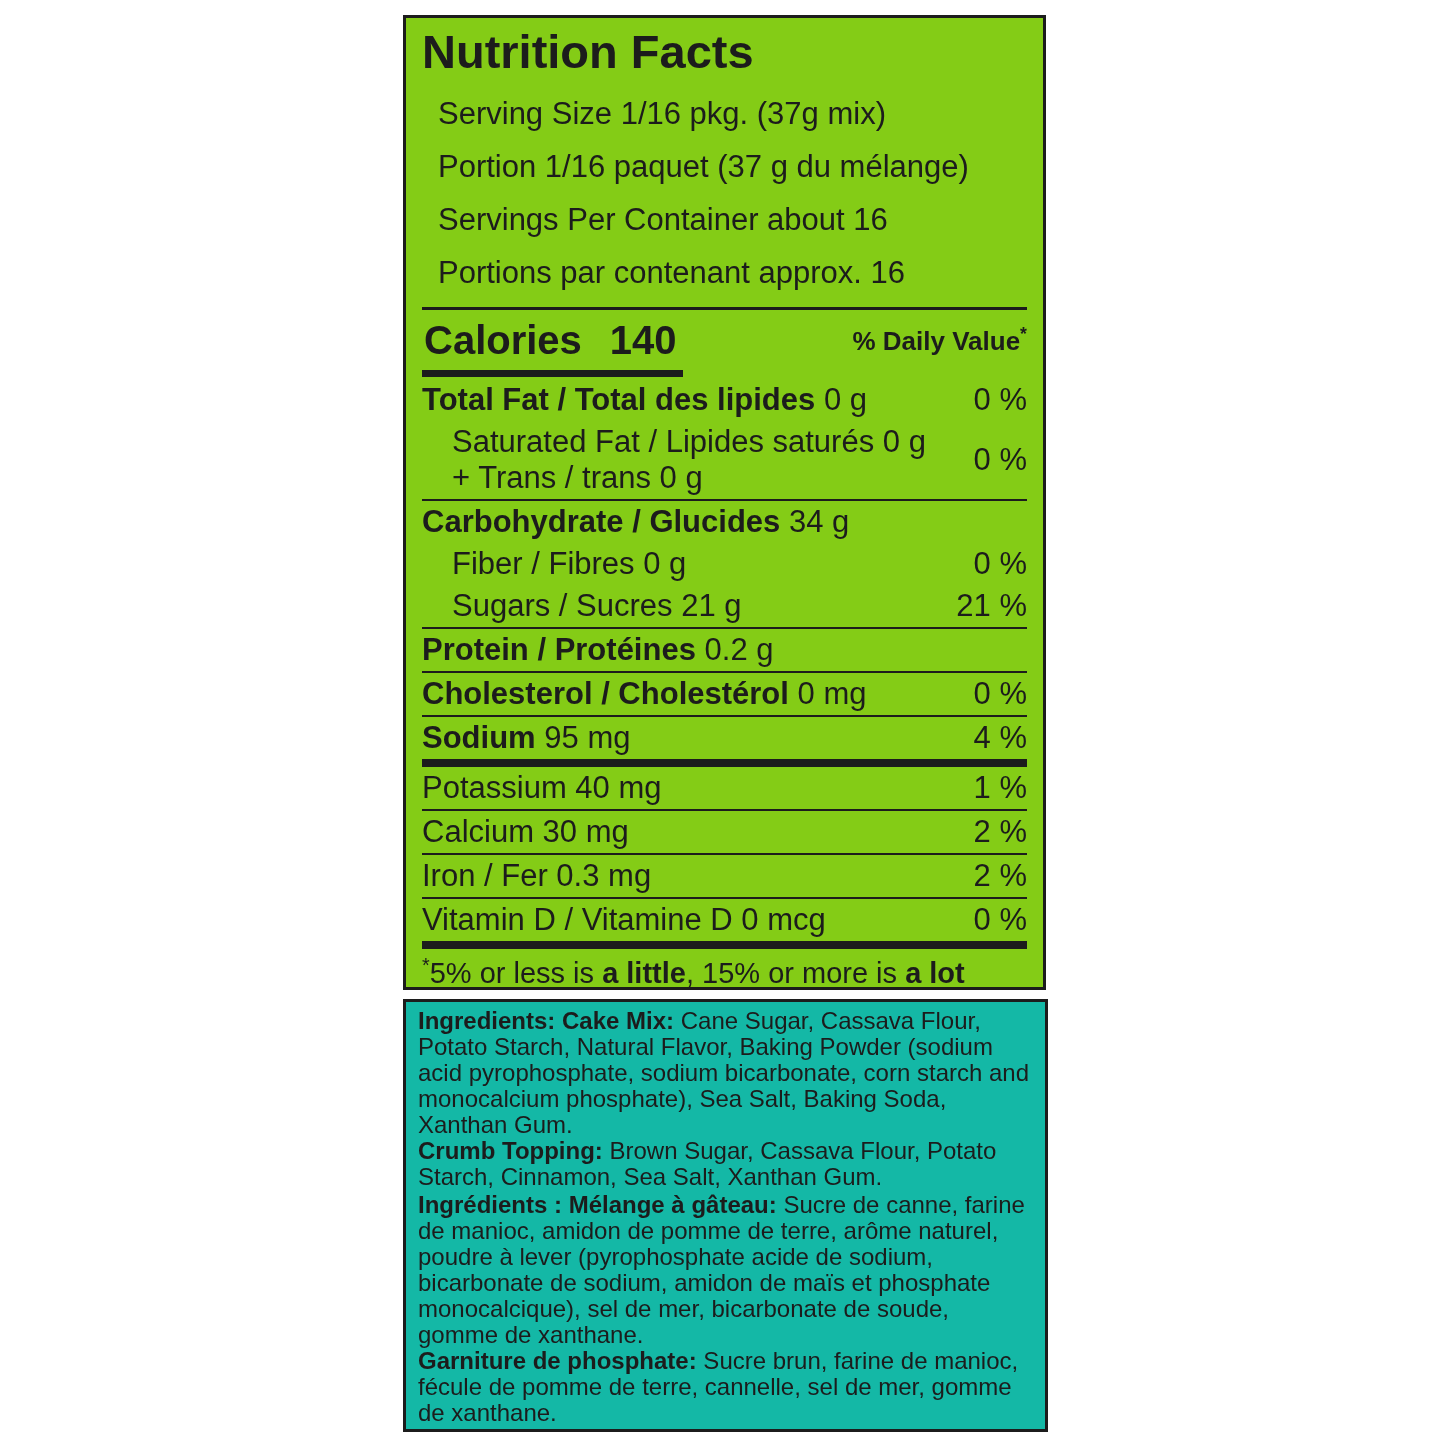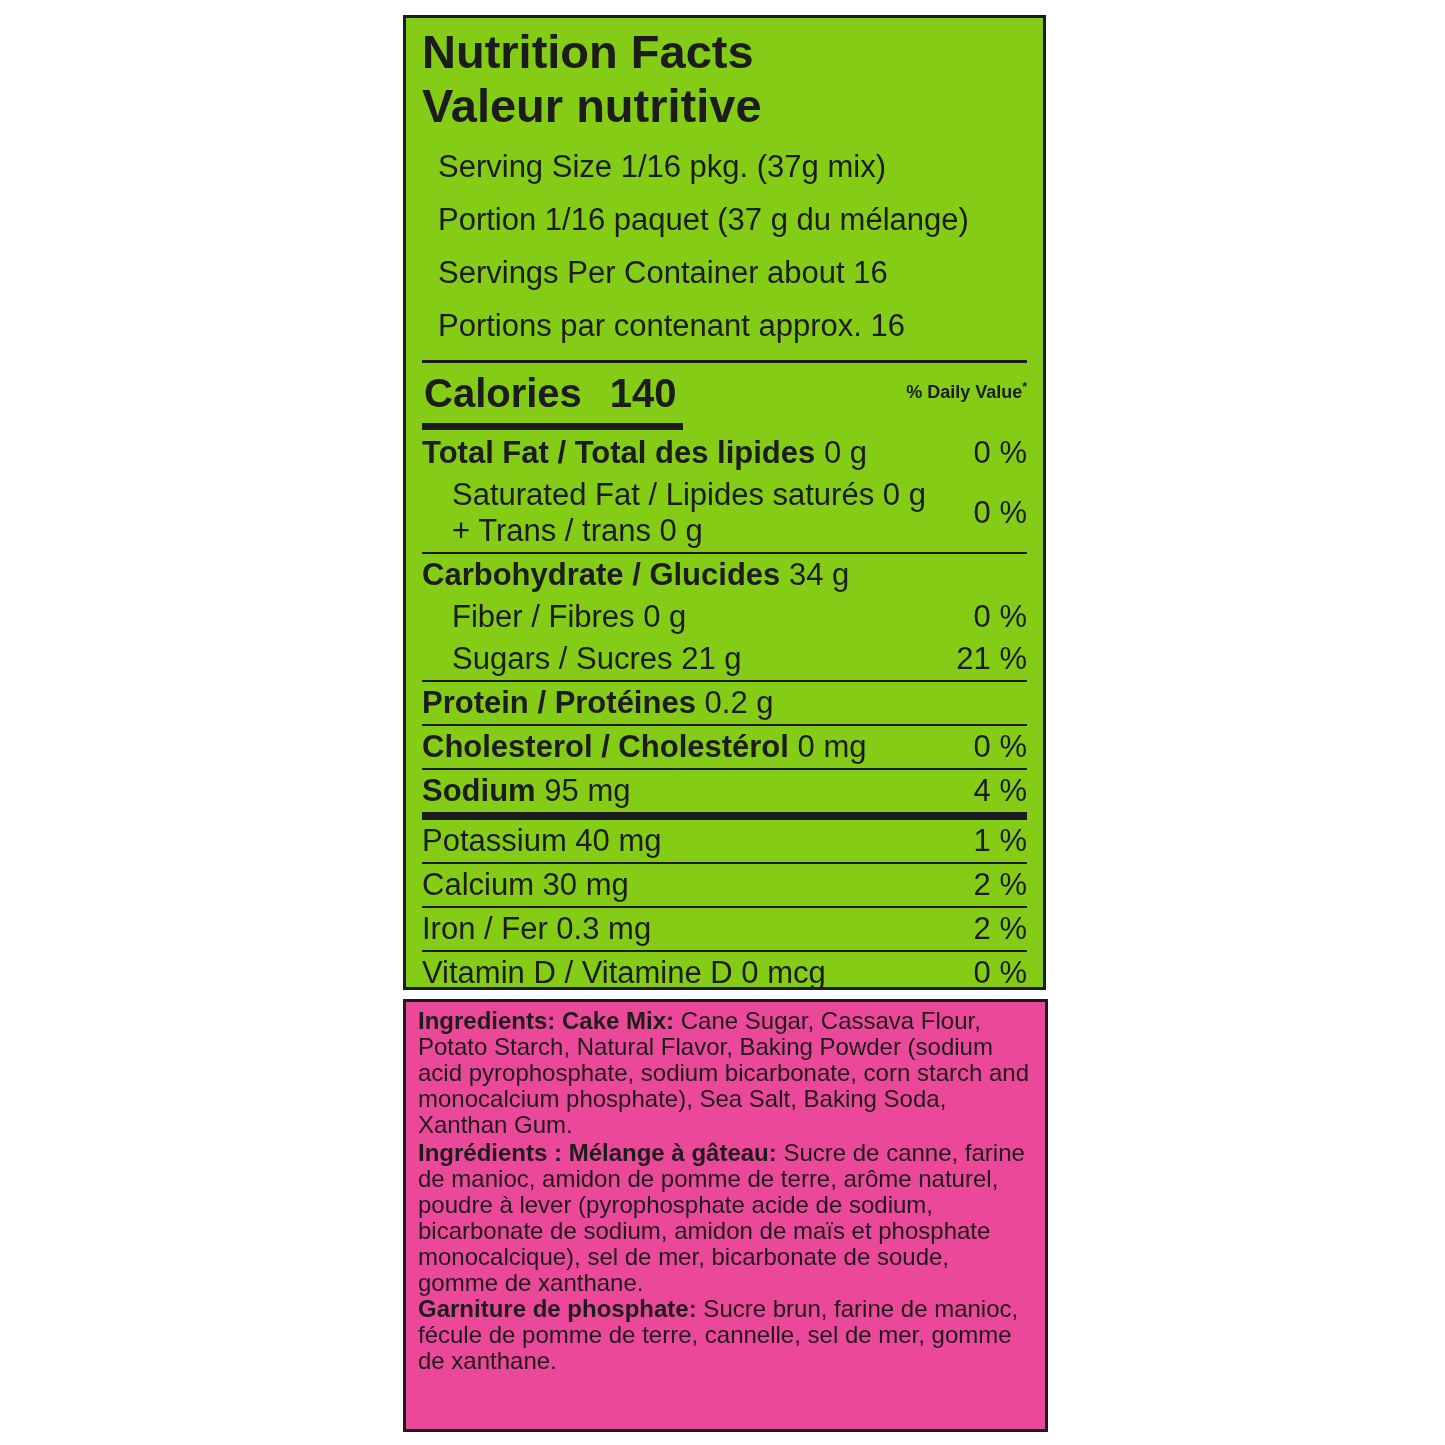--- a/index.html
+++ b/index.html
@@ -12,47 +12,46 @@
     border:3px solid #1c1c1c;box-sizing:border-box;background:#84cc16;
     padding:6px 16px 4px 16px;overflow:hidden;
   }
   .nf-title{font-size:47px;line-height:55px;font-weight:700;margin:0;letter-spacing:0;}
   .nf-title.fr{line-height:53px;}
   .serving p{font-size:31px;line-height:37px;margin:16px;font-weight:400;}
   .rule-top{border-top:3px solid #1c1c1c;margin-top:6px;}
   .cal-block{display:flex;justify-content:space-between;align-items:flex-start;padding:8px 0 2px 0;}
   .cal-left{font-size:40px;font-weight:700;border-bottom:7px solid #1c1c1c;padding:0 6px 7px 2px;white-space:nowrap;}
   .cal-val{margin-left:28px;}
-  .dvh{text-align:right;font-weight:700;font-size:18px;line-height:29px;padding-top:2px;}
+  .dvh{text-align:right;font-weight:700;font-size:26px;line-height:29px;padding-top:2px;}
   .sup{vertical-align:super;font-size:0.68em;font-weight:700;}
   .fn .sup{font-weight:400;}
   .row{display:flex;justify-content:space-between;align-items:center;font-size:31px;line-height:36px;padding:3px 0;}
   .row .lbl b{font-weight:700;}
   .row .lbl{padding-right:10px;}
   .row.sub .lbl{padding-left:30px;}
   .row .dv{white-space:nowrap;font-weight:400;}
   .rule{border-top:2px solid #1c1c1c;}
   .bar{border-top:8px solid #1c1c1c;}
   .fn{font-size:29px;line-height:33px;margin:0;}
   .fn-wrap{padding-top:0;}
   .ing-box{
     position:absolute;left:403px;top:999px;width:645px;height:433px;
-    border:3px solid #1c1c1c;box-sizing:border-box;background:#ec4899;
+    border:3px solid #1c1c1c;box-sizing:border-box;background:#14b8a6;
     padding:6px 12px;overflow:hidden;
   }
   .ing{font-size:24px;line-height:26px;margin:0;font-weight:400;}
   .ing b{font-weight:700;}
   .ing-fr-gap{margin-top:2px;}
 </style>
 </head>
 <body>
 
 <div class="nf-box">
   <h1 class="nf-title">Nutrition Facts</h1>
-  <h1 class="nf-title fr">Valeur nutritive</h1>
 
   <div class="serving">
     <p>Serving Size 1/16 pkg. (37g mix)</p>
     <p>Portion 1/16 paquet (37 g du mélange)</p>
     <p>Servings Per Container about 16</p>
     <p>Portions par contenant approx. 16</p>
   </div>
 
   <div class="rule-top"></div>
 
@@ -147,15 +146,16 @@
   <div class="bar"></div>
 
   <div class="fn-wrap">
     <p class="fn"><span class="sup">*</span><span>5% or less is </span><b>a little</b><span>, 15% or more is </span><b>a lot</b></p>
     <p class="fn"></p>
   </div>
 </div>
 
 <div class="ing-box">
   <p class="ing"><b>Ingredients: Cake Mix:</b><span> Cane Sugar, Cassava Flour, Potato Starch, Natural Flavor, Baking Powder (sodium acid pyrophosphate, sodium bicarbonate, corn starch and monocalcium phosphate), Sea Salt, Baking Soda, Xanthan Gum.</span></p>
+  <p class="ing"><b>Crumb Topping:</b><span> Brown Sugar, Cassava Flour, Potato Starch, Cinnamon, Sea Salt, Xanthan Gum.</span></p>
   <p class="ing ing-fr-gap"><b>Ingrédients : Mélange à gâteau:</b><span> Sucre de canne, farine de manioc, amidon de pomme de terre, arôme naturel, poudre à lever (pyrophosphate acide de sodium, bicarbonate de sodium, amidon de maïs et phosphate monocalcique), sel de mer, bicarbonate de soude, gomme de xanthane.</span></p>
   <p class="ing"><b>Garniture de phosphate:</b><span> Sucre brun, farine de manioc, fécule de pomme de terre, cannelle, sel de mer, gomme de xanthane.</span></p>
 </div>
 
 </body></html>

